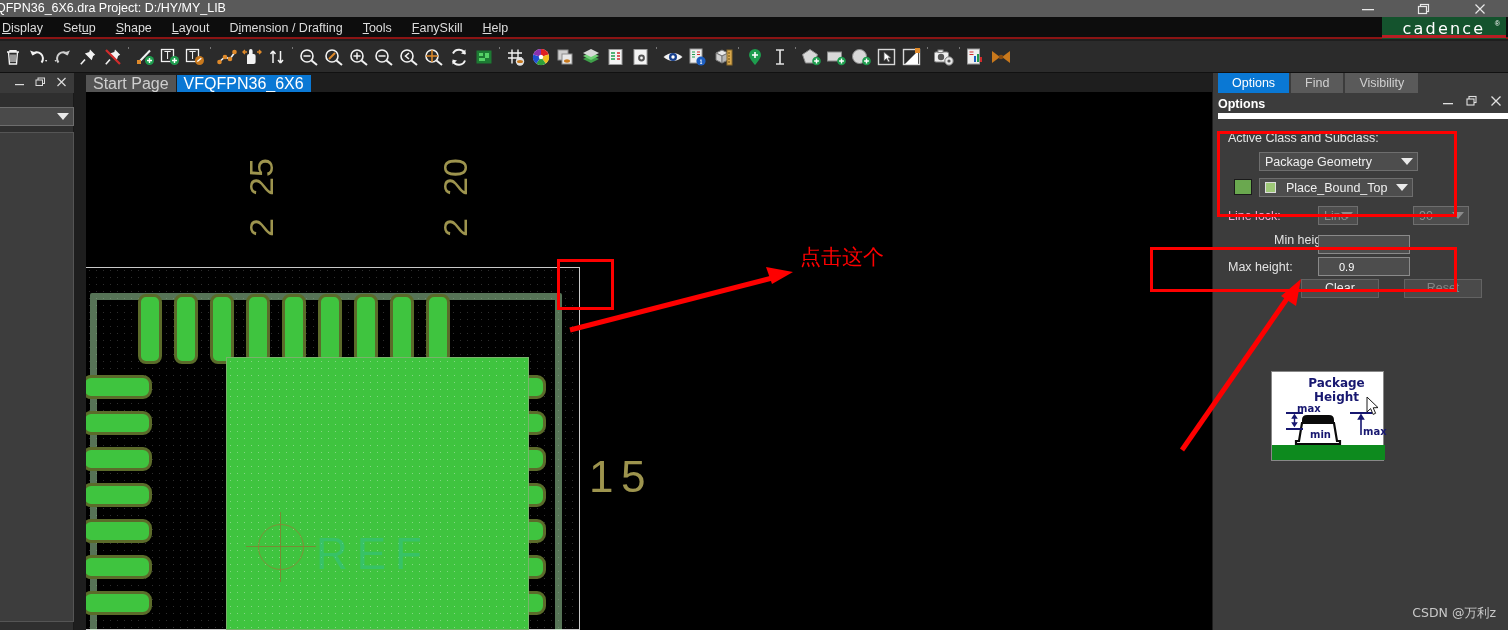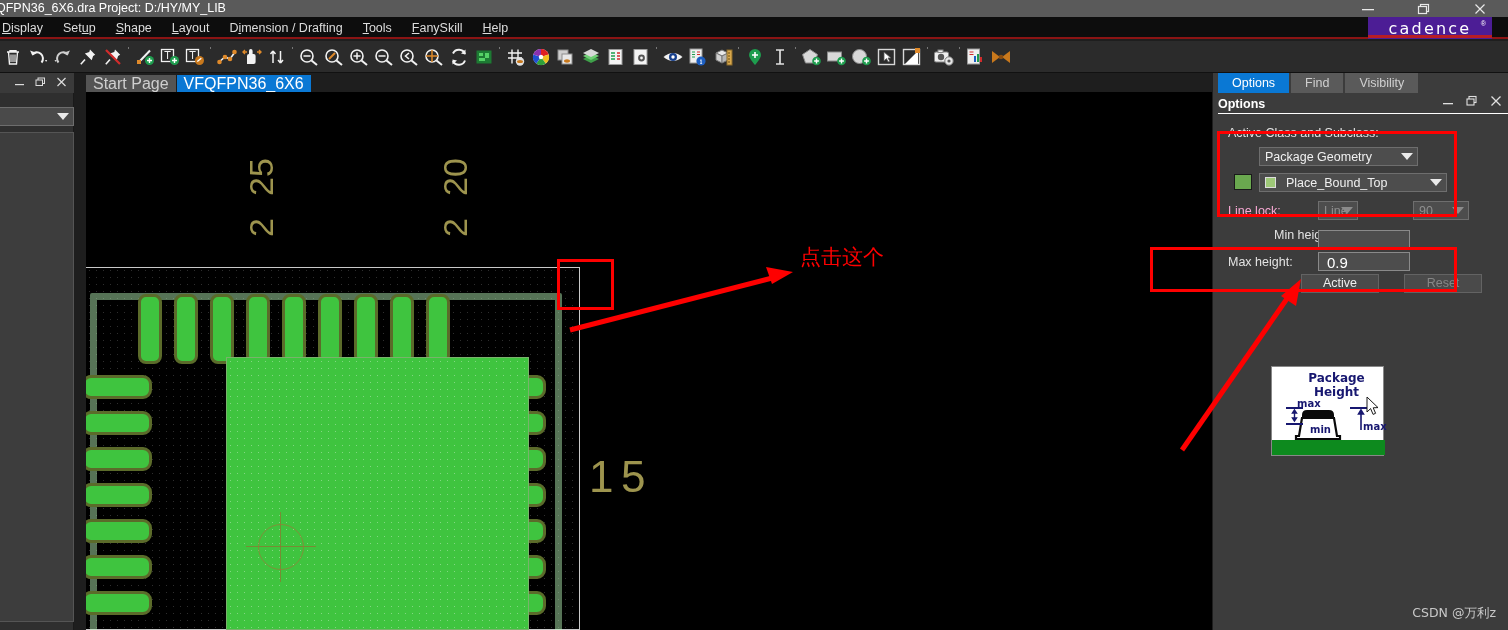--- a/index.html
+++ b/index.html
@@ -31,22 +31,22 @@
   #menubar{
     position:absolute; left:0; top:17px; width:1508px; height:22px;
     background:#0d0d0d; border-bottom:2px solid #8b1414;
   }
   #menubar .menus{ position:absolute; left:-8px; top:0; height:22px; display:flex; align-items:center; }
   #menubar .mi{
     font-size:12.5px; color:#dddddd; padding:0 10px; line-height:20px; white-space:nowrap; cursor:default;
   }
   #menubar .mi u{ text-decoration:underline; }
   #cadence-logo{
-    position:absolute; right:16px; top:0px; width:124px; height:22px;
-    background:#4c1d95; display:flex; align-items:center; justify-content:center;text-align:right;
+    position:absolute; right:2px; top:0px; width:124px; height:22px;
+    background:#14532d; display:flex; align-items:center; justify-content:center;text-align:right;
   }
   #cadence-logo .word{
     color:#ffffff; font-size:16px; letter-spacing:2.2px; font-weight:400;
     font-family:"DejaVu Sans", sans-serif;
   }
   #cadence-logo .bar{ position:absolute; left:0; bottom:1px; width:124px; height:3px; background:#b81d24; }
   #cadence-logo .tm{ font-size:7px; vertical-align:super; }
 
   
   #toolbar{
@@ -174,21 +174,21 @@
     background:#5a5a5a; white-space:nowrap;
   }
   .rtab.active{ background:#0a78d4; color:#ffffff; }
   #opt-header{
     position:absolute; left:5px; top:22px; width:290px; height:18px;
     background:#3c3c3c; color:#ffffff; font-size:12.5px; font-weight:bold; line-height:18px;
   }
   #opt-header .hbtns{ position:absolute; right:6px; top:-1px; display:flex; gap:12px; color:#e0e0e0; font-weight:normal; }
   #opt-body{
     position:absolute; left:5px; top:40px; width:290px; height:517px;
-    background:#3c3c3c; border-top:1px solid #ffffff;
+    background:#3c3c3c; border-top:6px solid #ffffff;
   }
   .fld-label{ position:absolute; font-size:12.5px; color:#e3e3e3; white-space:nowrap; }
   .fld-label.dim{ color:#f9a8d4; }
   .combo{
     position:absolute; background:#4d4d4d; border:1px solid #6e6e6e; height:19px;
   }
   .combo .txt{
     position:absolute; left:5px; top:1px; font-size:12.5px; line-height:17px; color:#f0f0f0; white-space:nowrap;
   }
   .combo .txt.dim{ color:#8e8e8e; }
@@ -200,21 +200,21 @@
   .swatch-lg{
     position:absolute; width:18px; height:16px; background:#6aa84f; border:1px solid #1a1a1a;
   }
   .swatch-sm{
     position:absolute; width:11px; height:11px; background:#9ec878; border:1px solid #dcdcdc;
   }
   .txtbox{
     position:absolute; background:#4d4d4d; border:1px solid #8a8a8a; height:19px;
   }
   .txtbox .v{
-    position:absolute; left:8px; top:1px; font-size:15px; line-height:17px; color:#ffffff;
+    position:absolute; left:20px; top:1px; font-size:11px; line-height:17px; color:#ffffff;
   }
   .btn{
     position:absolute; height:19px; background:#4a4a4a; border:1px solid #636363;
     font-size:12.5px; line-height:17px; text-align:center; color:#efefef;
   }
   .btn.dim{ color:#868686; }
 
   
   #pkgimg{
     position:absolute; left:53px; top:252px; width:113px; height:90px;
@@ -655,20 +655,21 @@
     <div class="pad h" style="left:390px; top:180px; width:70px; height:24px;"></div>
     <div class="pad h" style="left:390px; top:216px; width:70px; height:24px;"></div>
     <div class="pad h" style="left:390px; top:252px; width:70px; height:24px;"></div>
     <div class="pad h" style="left:390px; top:288px; width:70px; height:24px;"></div>
     <div class="pad h" style="left:390px; top:324px; width:70px; height:24px;"></div>
 
     <div id="diepad">
       <div class="grid"></div>
     </div>
 
+    <div class="refdes" style="left:230px; top:262px;">REF</div>
 
     <div class="crosshair" style="left:160px; top:245px;">
       <div class="c1"></div>
         <div class="c2"></div>
         <div class="circ"></div>
     </div>
   </div>
 </div>
 
 <div id="rightdock">
@@ -705,21 +706,21 @@
 
     <div class="fld-label" style="left:10px; top:12px;">Active Class and Subclass:</div>
 
     <div class="combo" style="left:41px; top:33px; width:159px;">
       <span class="txt">Package Geometry</span>
       <span class="arw"></span>
     </div>
 
     <div class="swatch-lg" style="left:16px; top:60px;"></div>
 
-    <div class="combo" style="left:41px; top:59px; width:188px;">
+    <div class="combo" style="left:41px; top:59px; width:154px;">
       <span class="swatch-sm" style="left:5px; top:3px;"></span>
       <span class="txt" style="left:26px;">Place_Bound_Top</span>
       <span class="arw"></span>
     </div>
 
     <div class="fld-label dim" style="left:10px; top:90px;">Line lock:</div>
     <div class="combo dim" style="left:100px; top:87px; width:40px;">
       <span class="txt dim">Line</span>
       <span class="arw"></span>
     </div>
@@ -731,21 +732,21 @@
     <div class="fld-label" style="left:10px; top:114px;margin-left:46px;">Min height:</div>
     <div class="txtbox" style="left:100px; top:116px; width:92px;">
       <span class="v"></span>
     </div>
 
     <div class="fld-label" style="left:10px; top:141px;">Max height:</div>
     <div class="txtbox" style="left:100px; top:138px; width:92px;">
       <span class="v">0.9</span>
     </div>
 
-    <div class="btn" style="left:83px; top:160px; width:78px;">Active</div>
+    <div class="btn" style="left:83px; top:160px; width:78px;">Clear</div>
     <div class="btn dim" style="left:186px; top:160px; width:78px;">Reset</div>
 
     <div id="pkgimg">
       <div class="ttl">
         <div>Package</div>
         <div>Height</div>
       </div>
       <div class="grnd"></div>
       <svg width="113" height="90" viewBox="0 0 113 90" style="position:absolute;left:0;top:0;">
 

